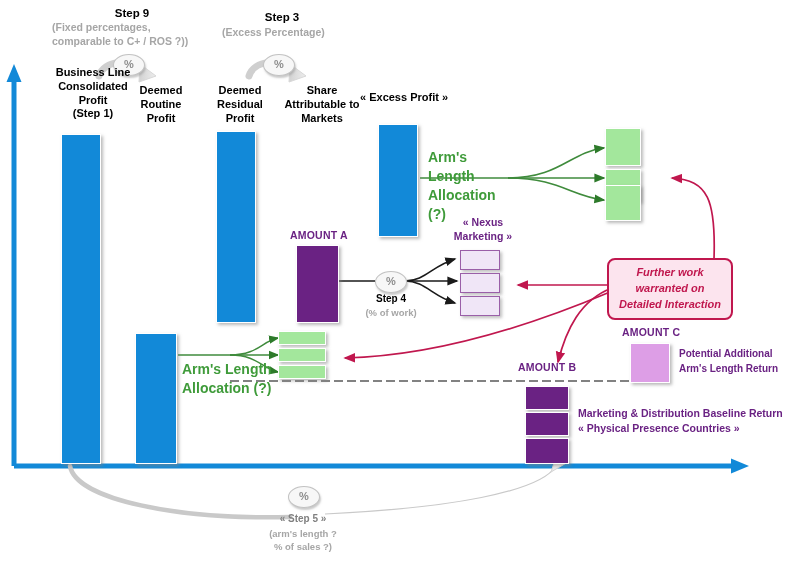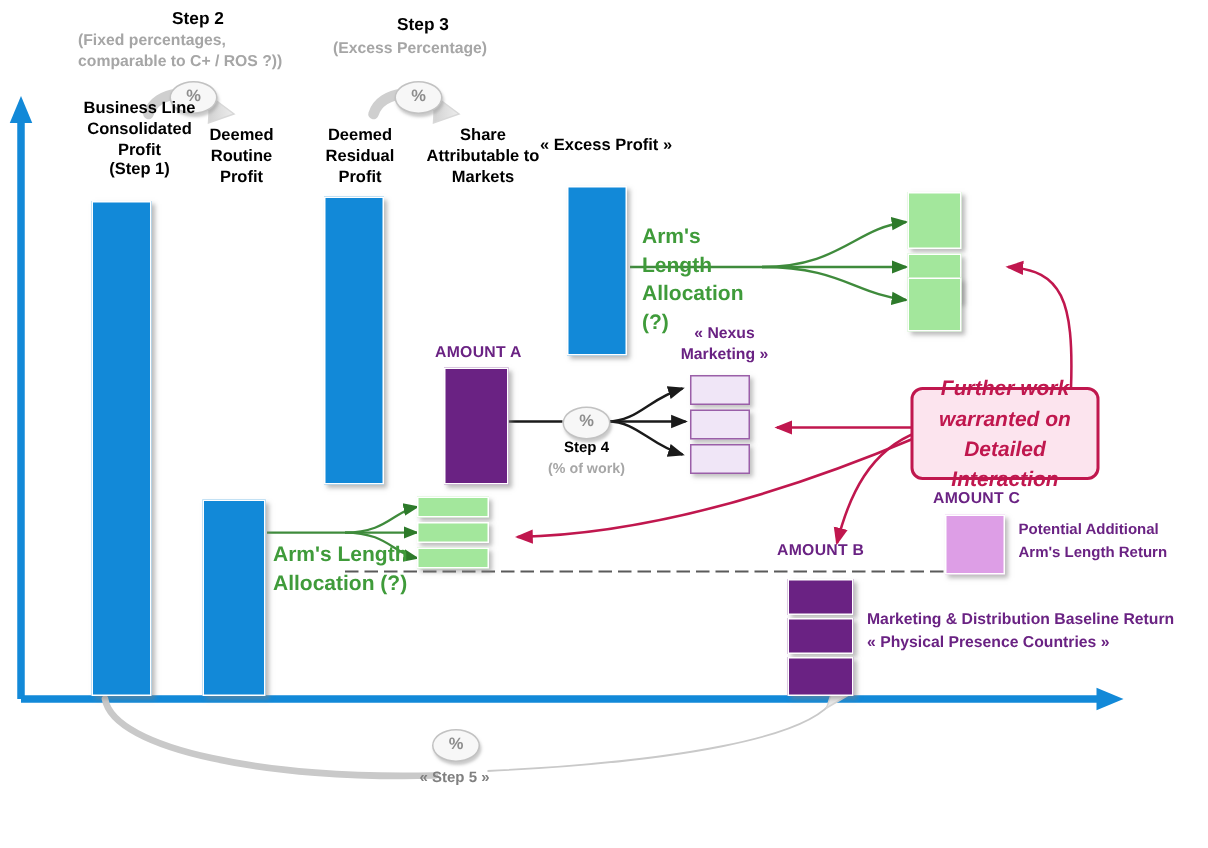--- a/index.html
+++ b/index.html
@@ -30,21 +30,21 @@
   .step4t{color:#000;font-size:10px;font-weight:bold;text-align:center;}
   .step4s{color:#a6a6a6;font-size:9.5px;font-weight:bold;text-align:center;}
   .step5t{color:#808080;font-size:10px;font-weight:bold;text-align:center;}
   .step5s{color:#a6a6a6;font-size:9.5px;font-weight:bold;text-align:center;line-height:1.35;}
   .pct{position:absolute;width:30px;height:20px;border-radius:50%;
        background:#f7f7f7;border:1px solid #c2c2c2;color:#8d8d8d;
        font-size:11px;font-weight:bold;text-align:center;line-height:19px;
        box-shadow:1px 2px 2px rgba(150,150,150,.5);}
   .fwbox{position:absolute;background:#fce4ee;border:2px solid #c0174e;
          border-radius:8px;color:#c0174e;font-style:italic;font-weight:bold;
-         font-size:14px;text-align:center;line-height:1.45;
+         font-size:11px;text-align:center;line-height:1.45;
          display:flex;align-items:center;justify-content:center;}
 </style>
 </head>
 <body>
 
 <div id="canvas">
 
   <svg class="svg-layer" viewBox="0 0 805 565">
     <defs>
       <marker id="arrowGreen" markerWidth="7" markerHeight="7" refX="6" refY="3.2" orient="auto">
@@ -119,21 +119,21 @@
       <path d="M610,292 C520,330 430,356 345,358" marker-end="url(#arrowPink)"></path>
     </g>
 
     <g>
       <path d="M70,466 C76,500 180,520 290,517" stroke="#c9c9c9" stroke-width="4.5" fill="none" stroke-linecap="round"></path>
       <path d="M325,514 C450,508 540,492 556,466" stroke="#c9c9c9" stroke-width="1.2" fill="none"></path>
       <path d="M551,472 L568,462 L556,457 z" fill="#eaeaea" stroke="#d6d6d6" stroke-width="1"></path>
     </g>
   </svg>
 
-  <div class="lbl stepttl" style="left:72px;top:6px;width:120px;">Step 2</div>
+  <div class="lbl stepttl" style="left:72px;top:6px;width:120px;">Step 9</div>
   <div class="lbl stepsub" style="left:52px;top:21px;width:160px;white-space:pre-line;">(Fixed percentages,
 comparable to C+ / ROS ?))</div>
 
   <div class="lbl stepttl" style="left:222px;top:10px;width:120px;">Step 3</div>
   <div class="lbl stepsub" style="left:222px;top:26px;width:120px;white-space:pre-line;">(Excess Percentage)</div>
 
   <div class="pct" style="left:113px;top:54px;">%</div>
   <div class="pct" style="left:263px;top:54px;">%</div>
 
   <div class="lbl hdr" style="left:34px;top:66px;width:118px;white-space:pre-line;">Business Line
@@ -196,14 +196,16 @@
   <div class="lbl amt" style="left:518px;top:361px;">AMOUNT B</div>
   <div class="bar purple" style="left:525px;top:386px;width:44px;height:24px;"></div>
   <div class="bar purple" style="left:525px;top:412px;width:44px;height:24px;"></div>
   <div class="bar purple" style="left:525px;top:438px;width:44px;height:26px;"></div>
 
   <div class="lbl mkt" style="left:578px;top:406px;width:240px;white-space:pre-line;">Marketing &amp; Distribution  Baseline Return
 « Physical Presence Countries »</div>
 
   <div class="pct" style="left:288px;top:486px;">%</div>
   <div class="lbl step5t" style="left:258px;top:513px;width:90px;">« Step 5 »</div>
+  <div class="lbl step5s" style="left:248px;top:528px;width:110px;white-space:pre-line;">(arm's length ?
+% of sales ?)</div>
 
 </div>
 
 </body></html>

